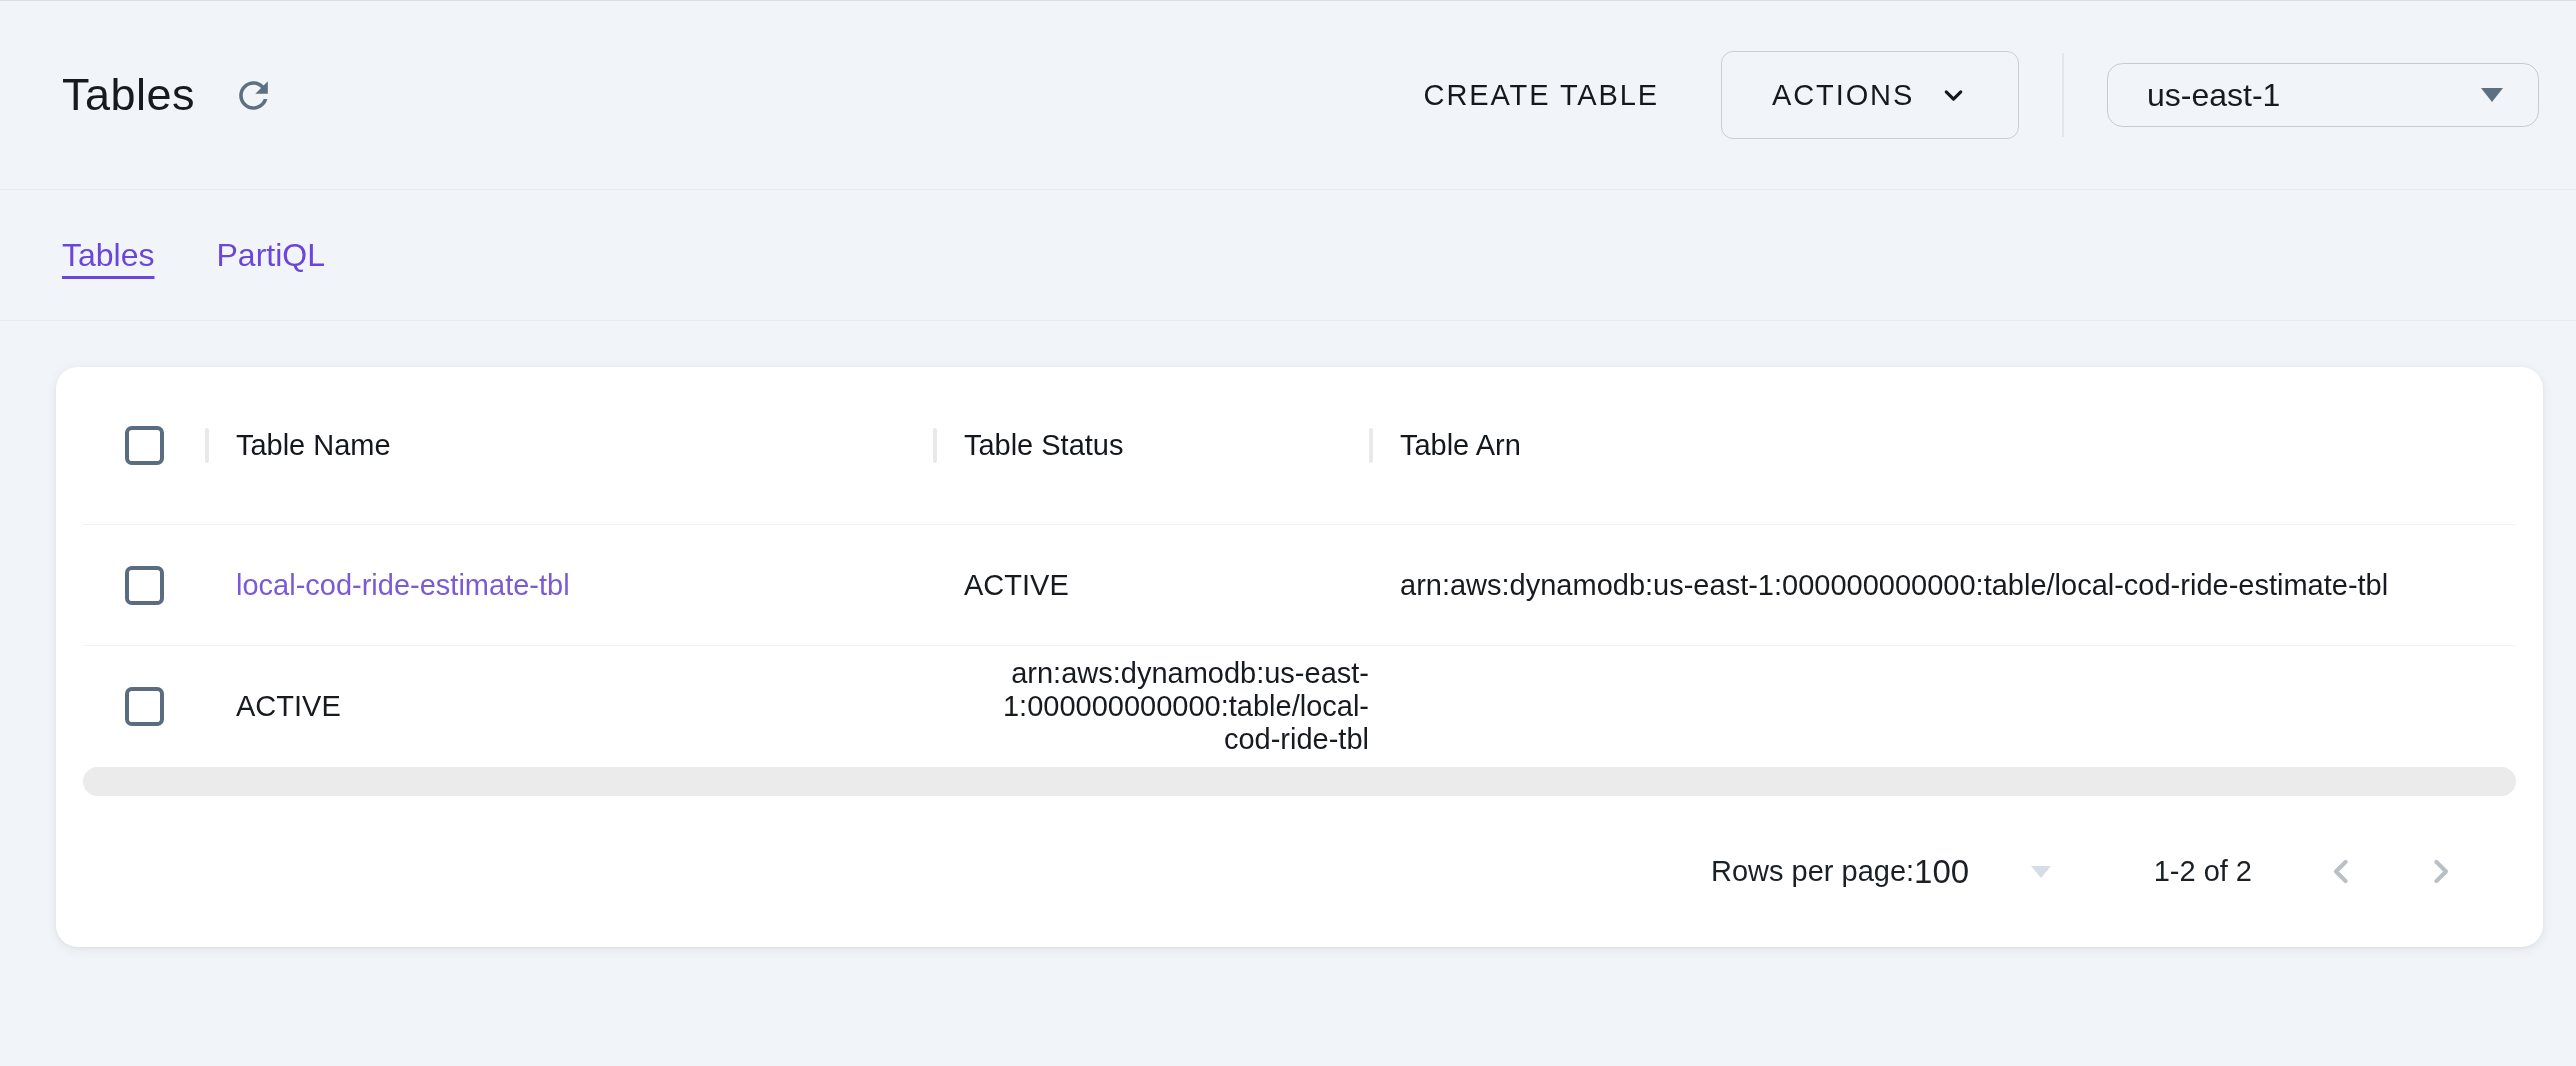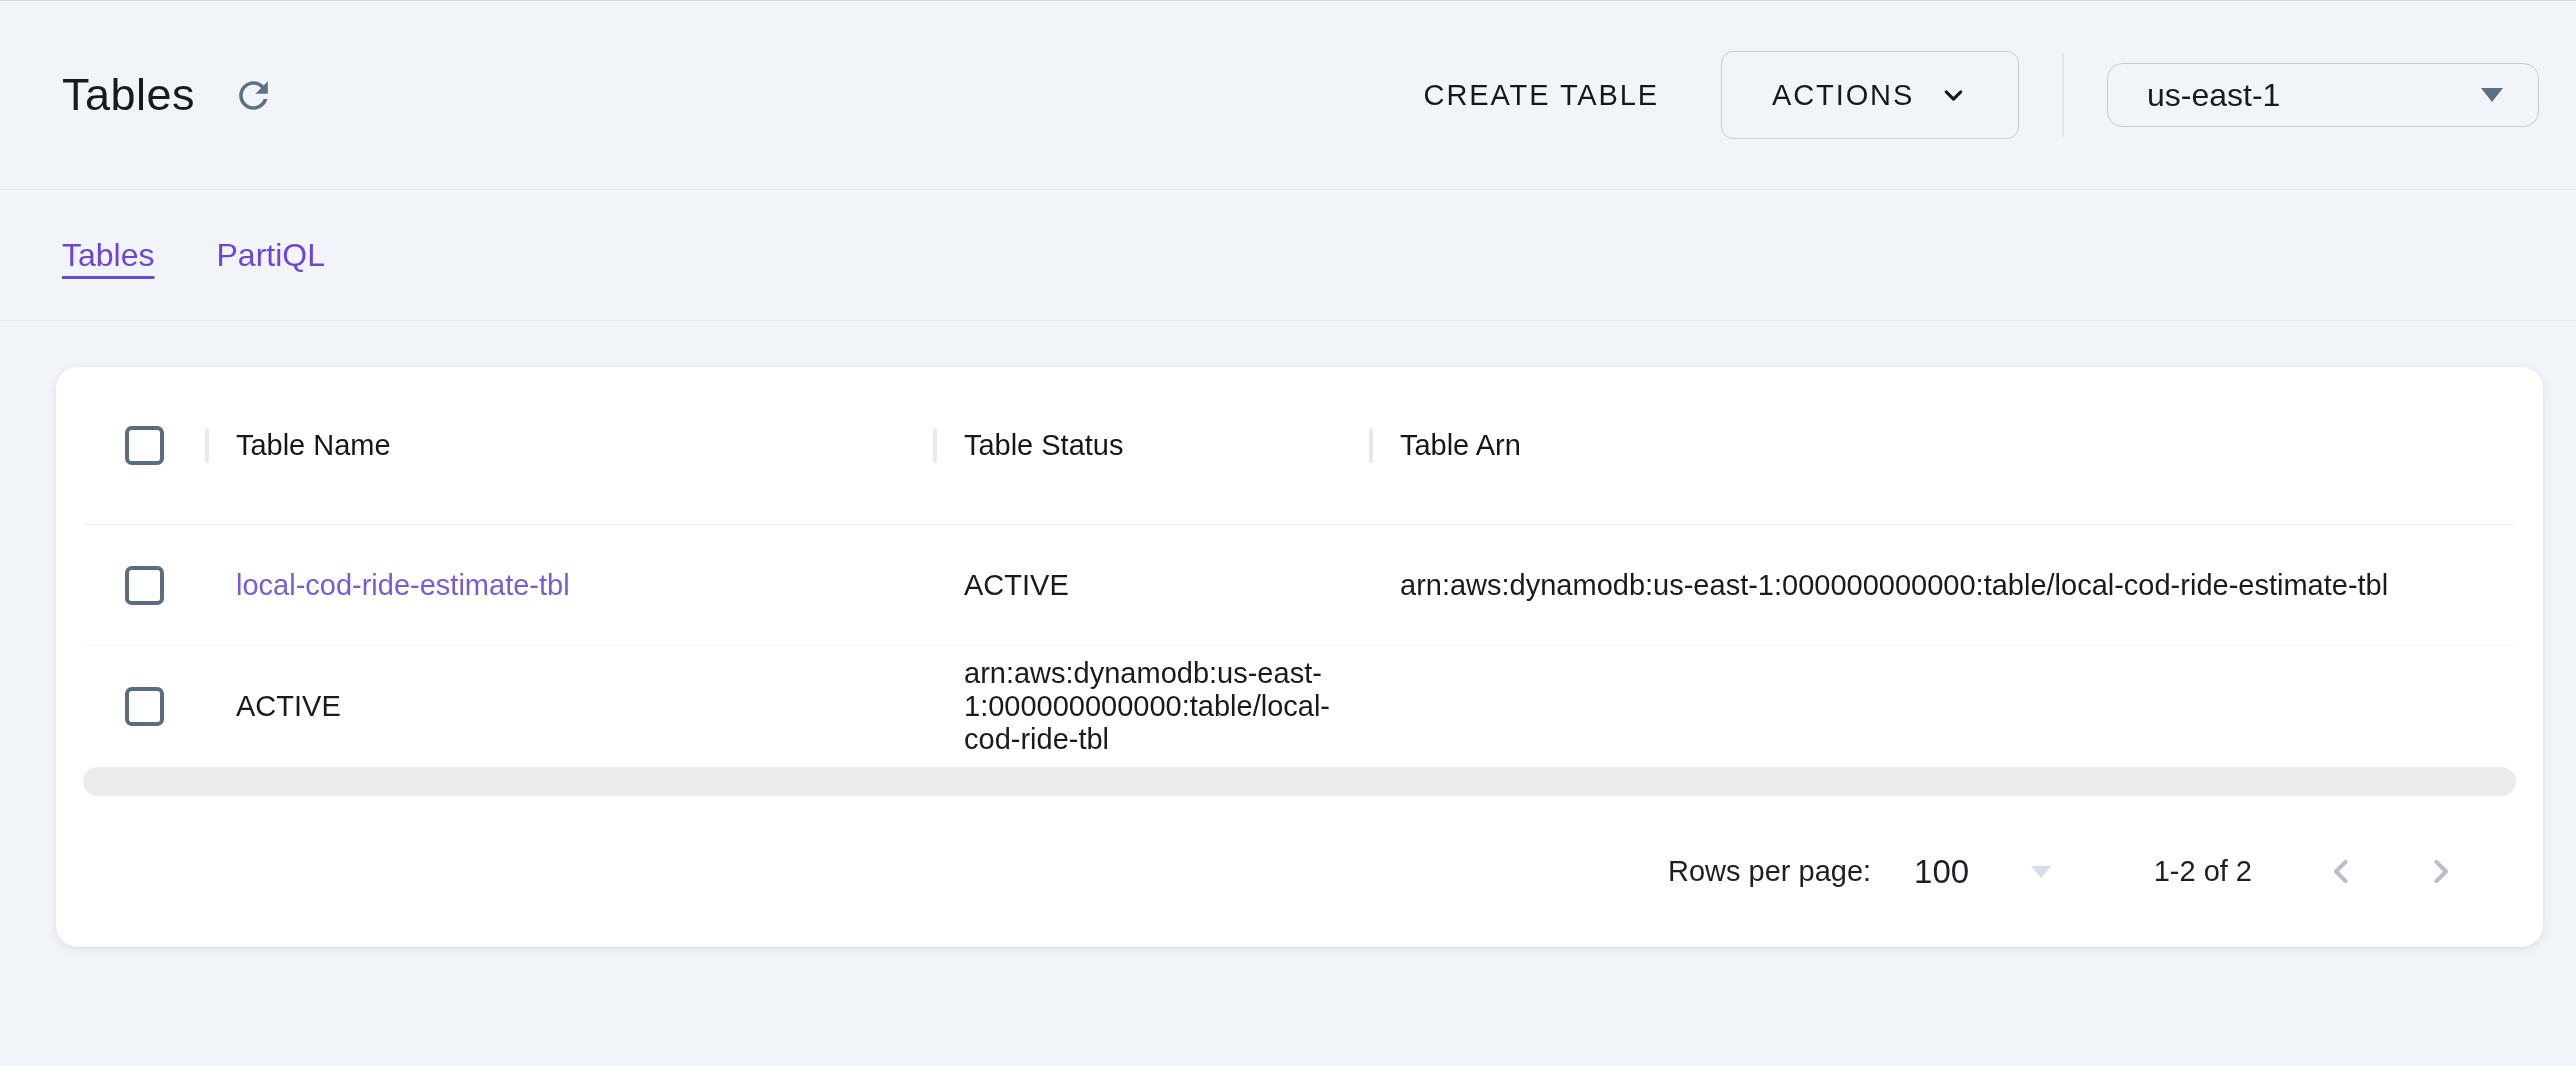--- a/index.html
+++ b/index.html
@@ -84,32 +84,32 @@
   .trow.first{border-bottom:1.9px solid #f4f4f4;}
   .cell{display:flex;align-items:center;font-size:29px;color:#171b20;}
   .cell-check{justify-content:flex-start;padding-left:42px;}
   .col-sep{width:3.9px;height:35px;background:#e9e9e9;margin-right:27px;border-radius:1.9px;}
   .th-label{font-size:29px;color:#14181d;}
   .checkbox{
     width:39px;height:39px;border:4.9px solid #5a6c80;border-radius:6.8px;
     background:#fff;cursor:pointer;flex:none;
   }
   .name-link{color:var(--link-purple);cursor:pointer;text-decoration:none;}
-  .cell-name,.cell-status,.cell-arn{padding-left:31px;}
+  .cell-name,.cell-status,.cell-arn{padding-left:31px;text-align:right;}
   .thead .cell-name,.thead .cell-status,.thead .cell-arn{padding-left:0;}
 
   .hscrollbar{
     height:29px;border-radius:14.6px;background:#ebebeb;cursor:pointer;flex:none;
   }
 
   .card-footer{
     flex:1;display:flex;align-items:center;justify-content:flex-end;
     padding-right:47px;font-size:29px;color:#1b2025;
   }
-  .rpp-label{margin-right:43px;}
+  .rpp-label{}
   .rpp-value{font-size:33px;display:flex;align-items:center;cursor:pointer;gap:44px;}
   .rpp-caret{
     margin-left:17.5px;width:0;height:0;
     border-left:10.7px solid transparent;border-right:10.7px solid transparent;
     border-top:12.7px solid #d5dee8;
   }
   .range-label{margin-left:103px;}
   .pager-button{
     background:transparent;border:none;cursor:pointer;
     width:58px;height:58px;display:flex;align-items:center;justify-content:center;

